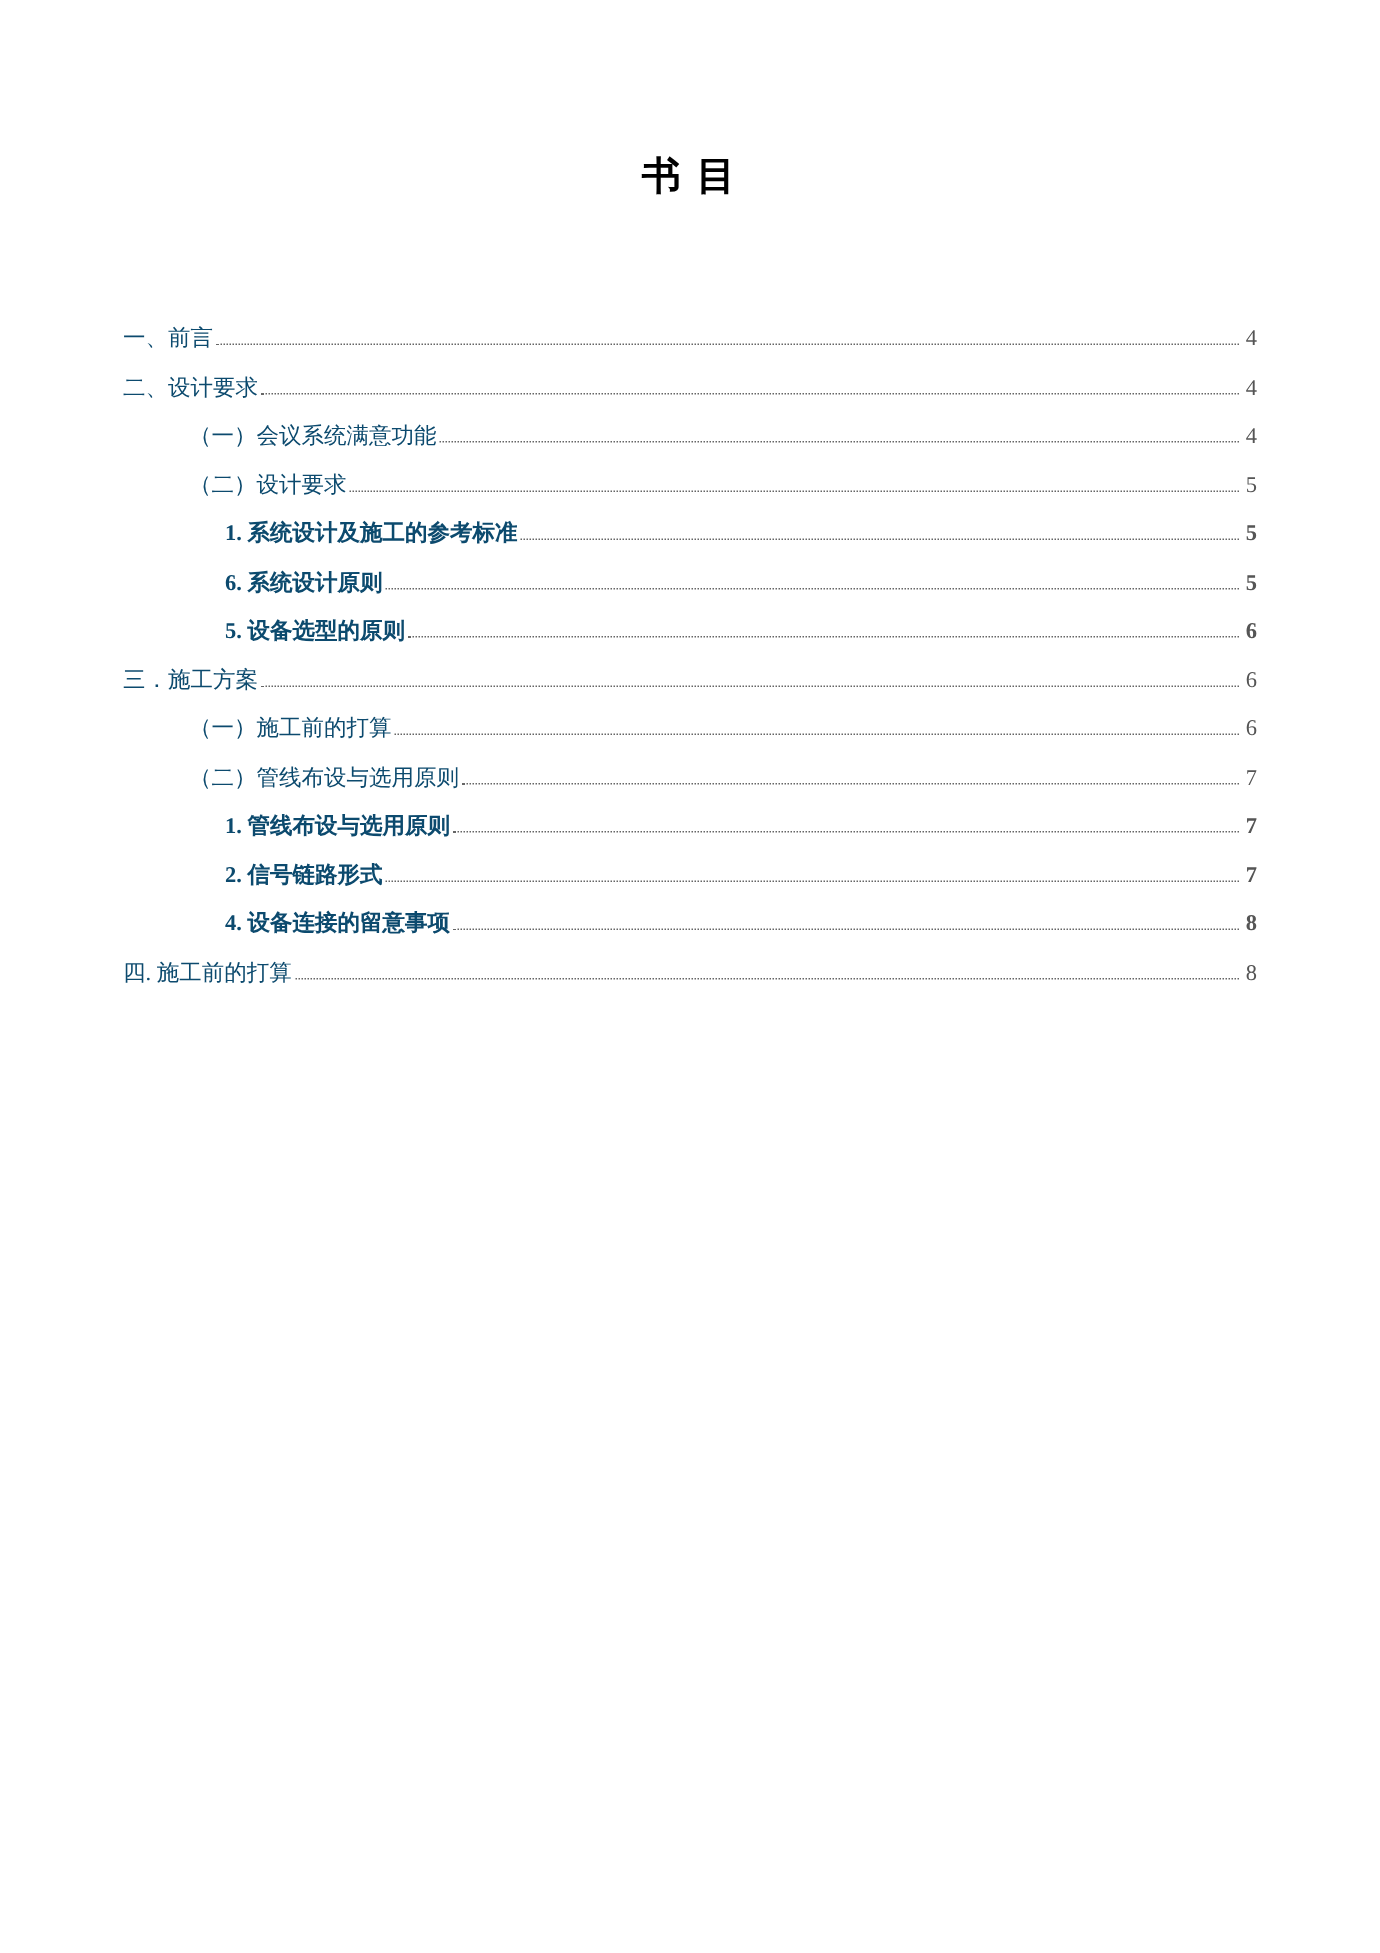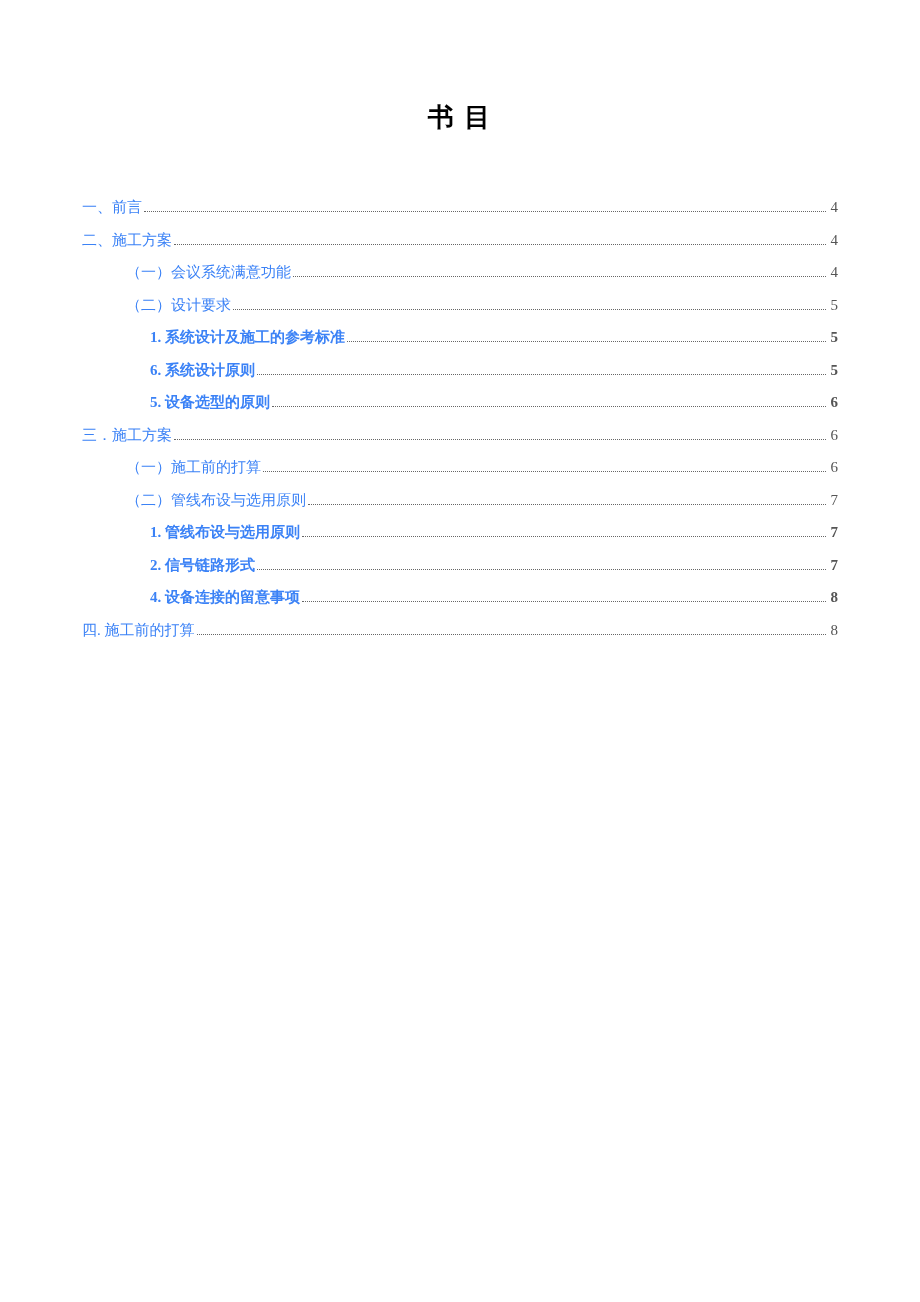--- a/index.html
+++ b/index.html
@@ -16,21 +16,21 @@
       position: relative;
     }
     .page {
       padding: 100px 82px 0 82px;
     }
     .title {
       text-align: center;
       font-size: 26px;
       font-weight: bold;
       color: #000000;
-      margin-bottom: 60px;
+      margin-bottom: 79px;
       letter-spacing: 2px;
     }
     .toc {
       font-size: 15px;
       line-height: 1.6;
     }
     .toc-entry {
       display: flex;
       align-items: baseline;
       margin-bottom: 8.5px;
@@ -41,21 +41,21 @@
     }
     .toc-entry.level-1 {
       padding-left: 44px;
       font-family: Liberation Serif, serif;
     }
     .toc-entry.level-2 {
       padding-left: 68px;
       font-weight: bold;
     }
     .toc-label {
-      color: #3b82f6;
+      color: #0c4a6e;
       flex-shrink: 0;
     }
     .toc-dots {
       flex: 1;
       border-bottom: 1.5px dotted #666666;
       margin: 0 3px 3px 2px;
       min-width: 20px;
     }
     .toc-page {
       color: #555555;
@@ -68,21 +68,21 @@
 
 <div class="page">
   <h1 class="title">书 目</h1>
   <div class="toc">
       <div class="toc-entry level-0">
         <span class="toc-label">一、前言</span>
         <span class="toc-dots"></span>
         <span class="toc-page">4</span>
       </div>
       <div class="toc-entry level-0">
-        <span class="toc-label">二、施工方案</span>
+        <span class="toc-label">二、设计要求</span>
         <span class="toc-dots"></span>
         <span class="toc-page">4</span>
       </div>
       <div class="toc-entry level-1">
         <span class="toc-label">（一）会议系统满意功能</span>
         <span class="toc-dots"></span>
         <span class="toc-page">4</span>
       </div>
       <div class="toc-entry level-1">
         <span class="toc-label">（二）设计要求</span>

